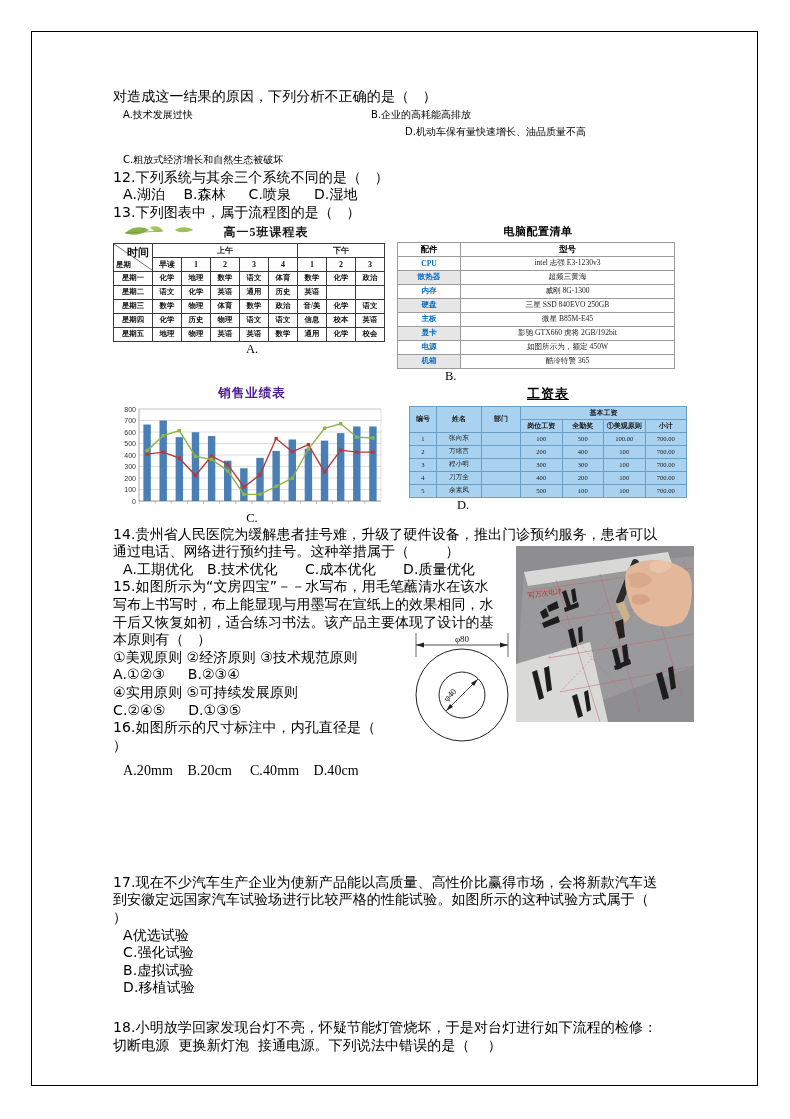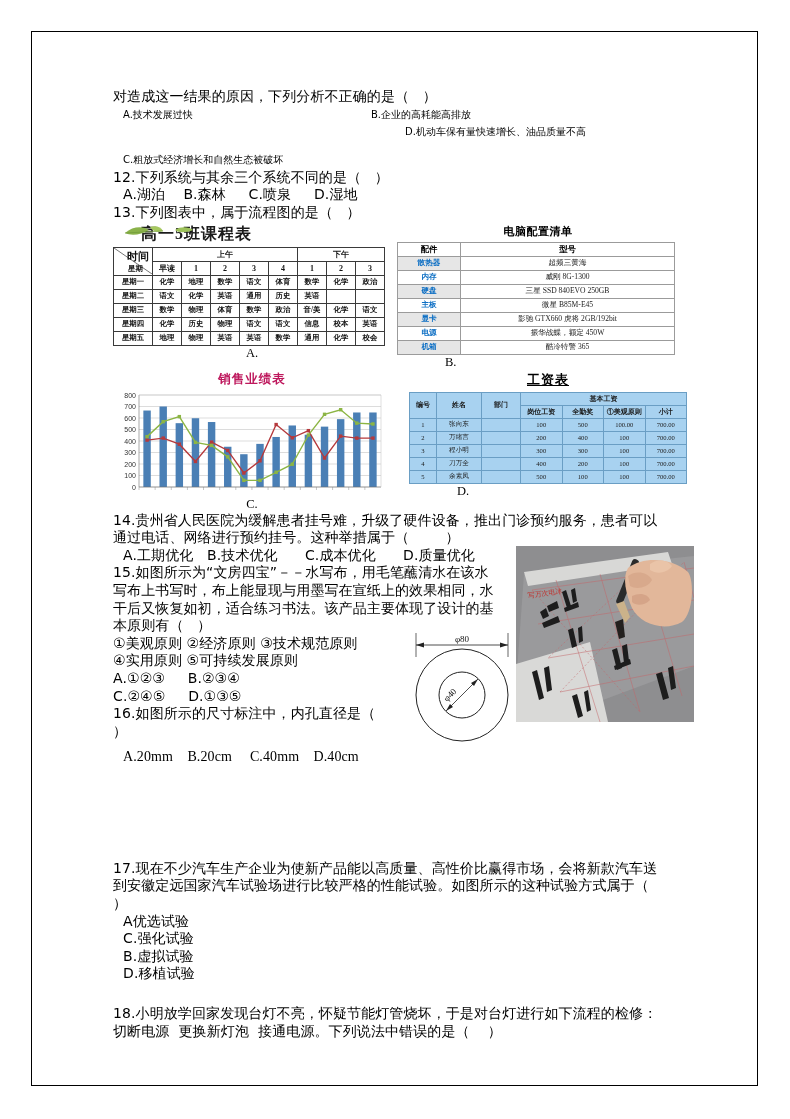--- a/index.html
+++ b/index.html
@@ -65,24 +65,24 @@
   }
 
   
   .sched-wrap { width: 278px; position: relative; }
   .sched-deco {
     position: absolute;
     left: 10px; top: 0px;
     width: 78px; height: 15px;
   }
   .sched-title {
-    text-align: left;
+    text-align: center;
     font-family: "Liberation Serif", serif;
     font-weight: bold;
-    font-size: 16px;
+    font-size: 12px;
     letter-spacing: 1px;
     padding-bottom: 2px;
     padding-left: 28px;
     color:#1b1b1b;
   }
   table.sched {
     border-collapse: collapse;
     width: 272px;
     table-layout: fixed;
     font-family: "Liberation Serif", serif;
@@ -103,21 +103,21 @@
     height: 26px !important;
     width: 38px;
   }
   td.corner .slash {
     position: absolute; inset: 0;
   }
   td.corner .t-time {
     position: absolute; right: 3px; top: 1px; font-size: 11px; font-weight: bold;
   }
   td.corner .t-week {
-    position: absolute; left: 14px; bottom: 1px; font-size: 7.4px; font-weight: bold;
+    position: absolute; left: 2px; bottom: 1px; font-size: 7.4px; font-weight: bold;
   }
 
   
   .cfg-wrap { width: 282px; }
   .cfg-title {
     text-align: center;
     font-family: "Liberation Serif", serif;
     font-weight: bold;
     font-size: 11px;
     padding-bottom: 3px;
@@ -148,21 +148,21 @@
   table.cfg td.model { color: #222; }
 
   
   .chart-wrap { width: 280px; }
   .chart-title {
     text-align: center;
     font-family: "Liberation Serif", serif;
     font-weight: bold;
     font-size: 12.5px;
     letter-spacing: 1px;
-    color: #be185d;
+    color: #4c1d95;
     padding-bottom: 1px;
   }
   .chart-box {
     position: relative;
     height: 108px;
     width: 278px;
   }
   .chart-box svg { display: block; }
 
   
@@ -339,20 +339,24 @@
       </div>
 
       <div class="fig-cell cfg-wrap">
         <div class="cfg-title">电脑配置清单</div>
         <table class="cfg">
           <tbody>
               <tr>
             <td class="part head">配件</td>
             <td class="model head">型号</td>
           </tr>
+          <tr>
+            <td class="part">CPU</td>
+            <td class="model">intel 志强 E3-1230v3</td>
+          </tr>
           <tr class="alt">
             <td class="part">散热器</td>
             <td class="model">超频三黄海</td>
           </tr>
           <tr>
             <td class="part">内存</td>
             <td class="model">威刚 8G-1300</td>
           </tr>
           <tr class="alt">
             <td class="part">硬盘</td>
@@ -361,21 +365,21 @@
           <tr>
             <td class="part">主板</td>
             <td class="model">微星 B85M-E45</td>
           </tr>
           <tr class="alt">
             <td class="part">显卡</td>
             <td class="model">影驰 GTX660 虎将 2GB/192bit</td>
           </tr>
           <tr>
             <td class="part">电源</td>
-            <td class="model">振华战蝶，额定 450W</td>
+            <td class="model">如图所示为，额定 450W</td>
           </tr>
           <tr class="alt">
             <td class="part">机箱</td>
             <td class="model">酷冷特警 365</td>
           </tr>
         </tbody>
           </table>
         <div class="fig-label" style="text-align:left; padding-left:48px;">B.</div>
       </div>
     </div>
@@ -555,22 +559,22 @@
 
   <div class="qline">14.贵州省人民医院为缓解患者挂号难，升级了硬件设备，推出门诊预约服务，患者可以</div>
   <div class="qline">通过电话、网络进行预约挂号。这种举措属于（        ）</div>
   <div class="qline indent">A.工期优化   B.技术优化      C.成本优化      D.质量优化</div>
 
   <div class="qline">15.如图所示为“文房四宝”－－水写布，用毛笔蘸清水在该水</div>
   <div class="qline">写布上书写时，布上能显现与用墨写在宣纸上的效果相同，水</div>
   <div class="qline">干后又恢复如初，适合练习书法。该产品主要体现了设计的基</div>
   <div class="qline">本原则有（   ）</div>
   <div class="qline">①美观原则 ②经济原则 ③技术规范原则</div>
+  <div class="qline">A.①②③     B.②③④</div>
   <div class="qline">④实用原则 ⑤可持续发展原则</div>
-  <div class="qline">A.①②③     B.②③④</div>
   <div class="qline">C.②④⑤     D.①③⑤</div>
 
   <div class="qline">16.如图所示的尺寸标注中，内孔直径是（</div>
   <div class="qline">）</div>
   <div class="sp8"></div>
   <div class="qline indent" style="font-family:'Liberation Serif',serif;">A.20mm    B.20cm     C.40mm    D.40cm</div>
 
   <div class="sp64"></div>
   <div class="sp30"></div>
 

